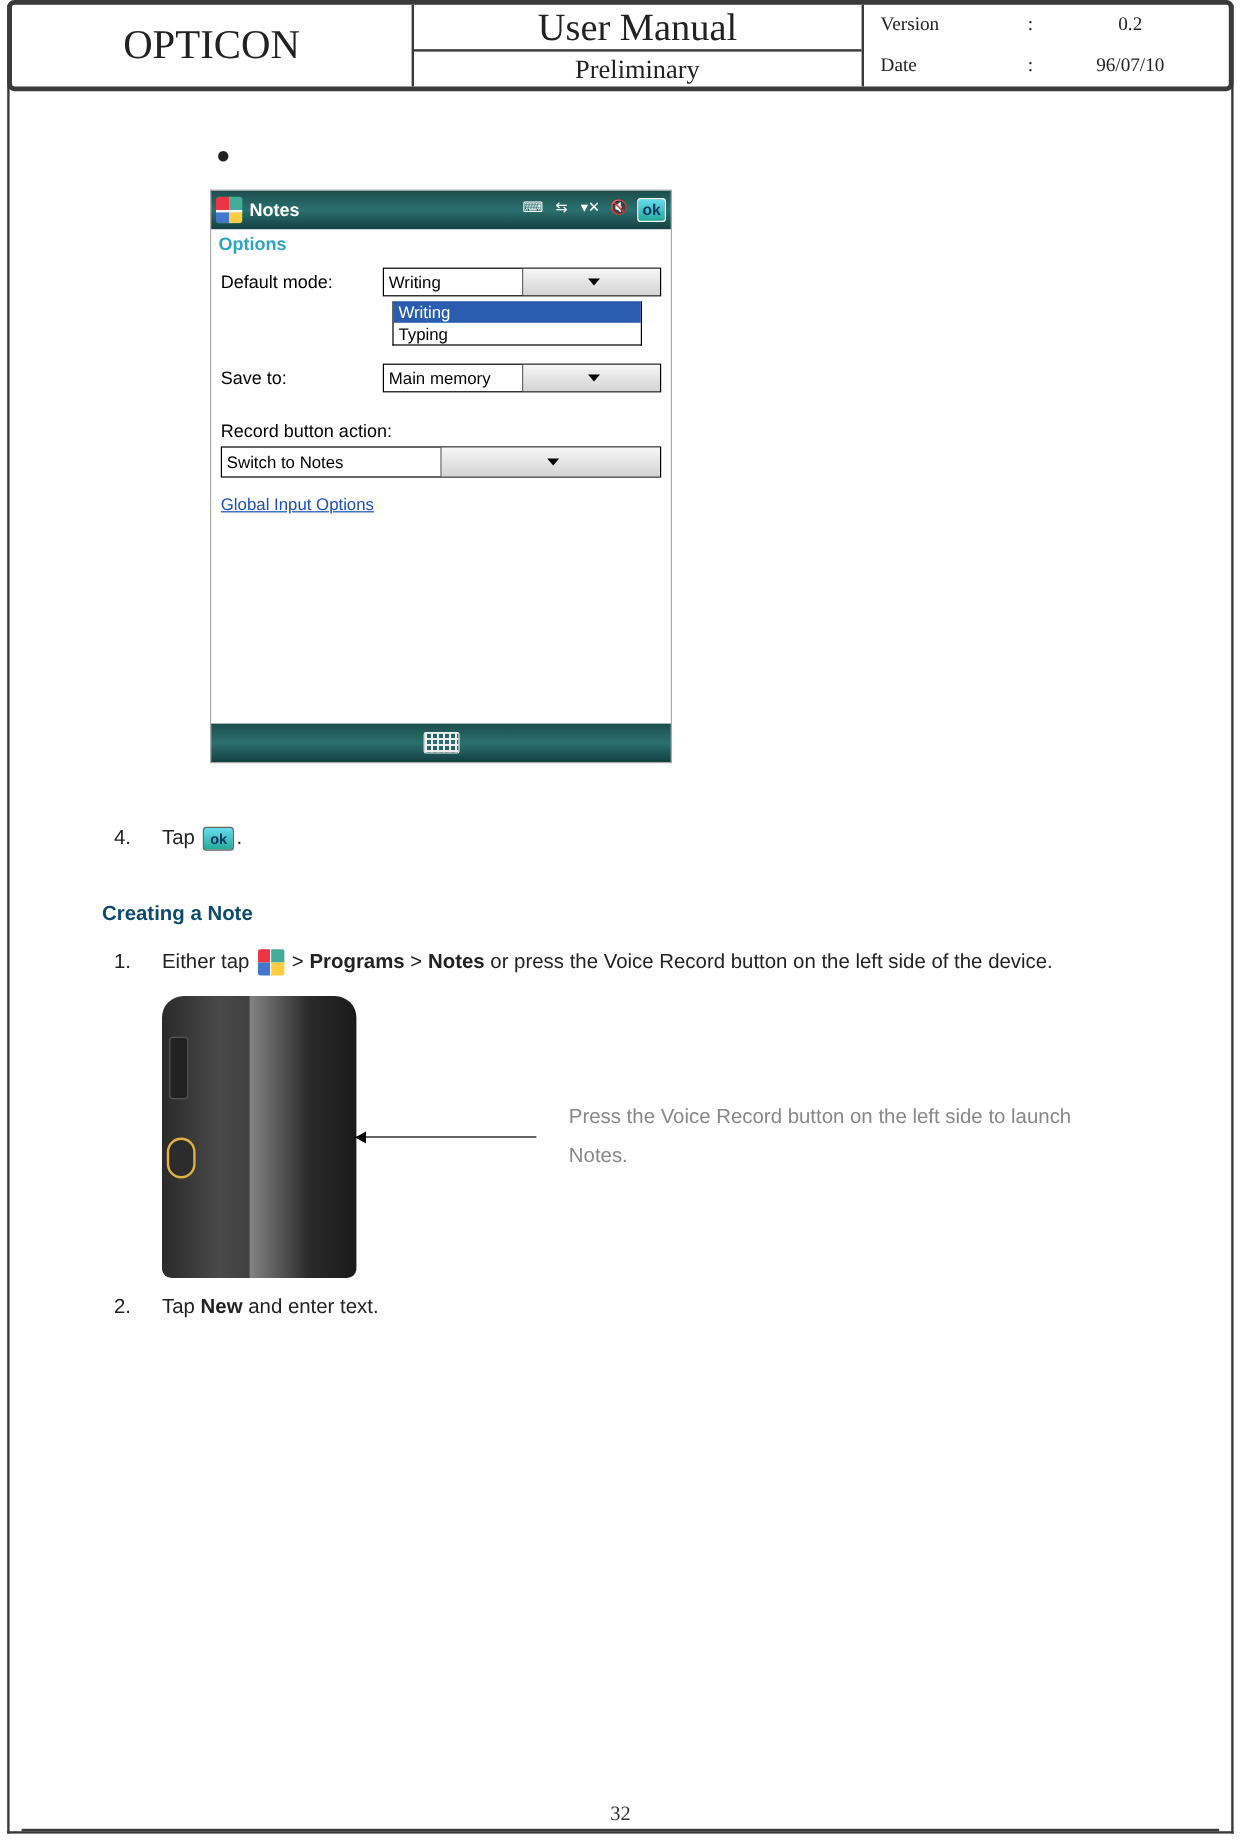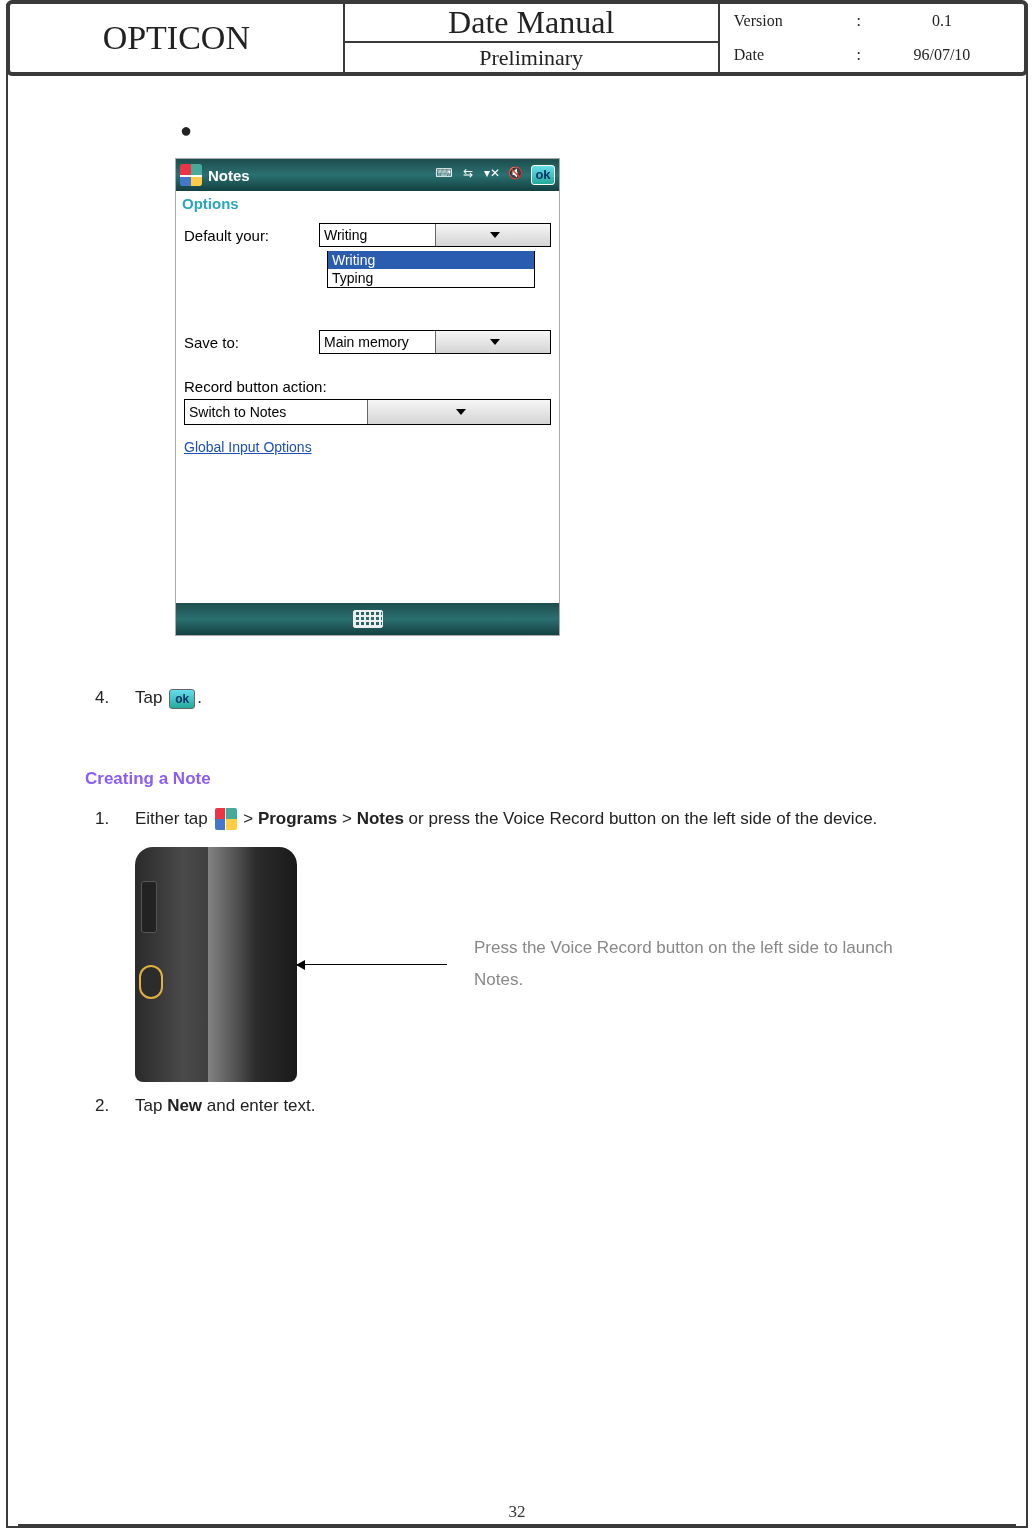--- a/index.html
+++ b/index.html
@@ -262,22 +262,22 @@
     border-radius: 3px;
     font-size: 12px;
     font-weight: bold;
     color: #036;
     align-items: center; justify-content: center;
     margin: 0 2px;
     vertical-align: middle;
   }
 
   .heading-create {
-    margin-top: 60px;
-    color: #8b5cf6;
+    margin-top: 43px;
+    color: #0c4a6e;
     font-weight: bold;
     font-size: 17px;
     margin-left: 0;
   }
 
   .step1 {
     display: flex;
     margin-top: 14px;
     font-size: 17px;
     line-height: 1.9;
@@ -384,28 +384,28 @@
   }
 </style>
 </head>
 <body>
 
 <div class="page-border"></div>
 
 <div class="hdr">
   <div class="hdr-cell1">OPTICON</div>
   <div class="hdr-cell2">
-    <div class="top">Date Manual</div>
+    <div class="top">User Manual</div>
     <div class="bot">Preliminary</div>
   </div>
   <div class="hdr-cell3">
     <div class="row">
       <span class="lab">Version</span>
       <span class="col">:</span>
-      <span class="val">0.1</span>
+      <span class="val">0.2</span>
     </div>
     <div class="row">
       <span class="lab">Date</span>
       <span class="col">:</span>
       <span class="val">96/07/10</span>
     </div>
   </div>
 </div>
 
 <div class="content">
@@ -426,31 +426,31 @@
       <span class="spacer"></span>
       <span class="tb-ico">⌨</span>
       <span class="tb-ico">⇆</span>
       <span class="tb-ico">▾✕</span>
       <span class="tb-ico">🔇</span>
       <span class="ok-badge">ok</span>
     </div>
     <div class="options-bar">Options</div>
     <div class="form-area">
       <div class="form-row">
-        <span class="fl">Default your:</span>
+        <span class="fl">Default mode:</span>
         <div class="combo">
           <span>Writing</span>
           <span class="arrow"></span>
         </div>
       </div>
       <div class="open-drop">
         <div class="opt sel">Writing</div>
         <div class="opt">Typing</div>
       </div>
-      <div class="form-row" style="margin-top:40px;">
+      <div class="form-row" style="margin-top:13px;">
         <span class="fl">Save to:</span>
         <div class="combo">
           <span>Main memory</span>
           <span class="arrow"></span>
         </div>
       </div>
       <div class="rec-label">Record button action:</div>
       <div class="wide-combo">
         <span>Switch to Notes</span>
         <span class="arrow"></span>

